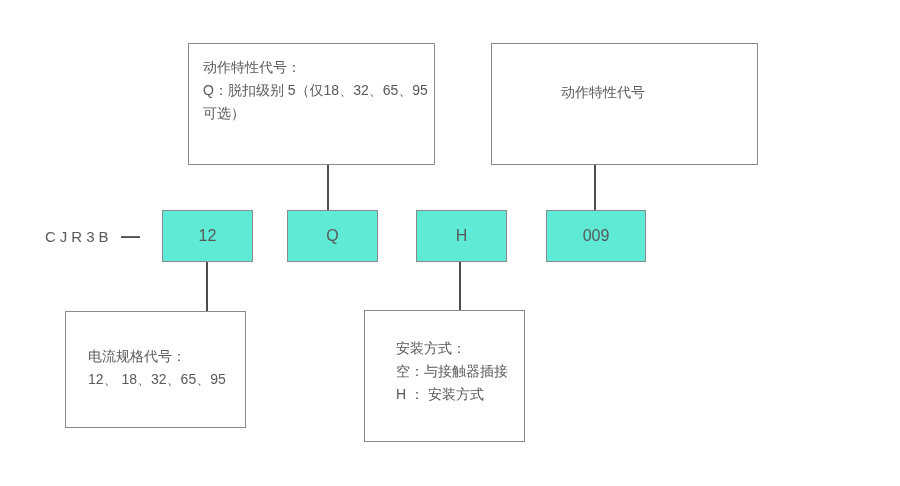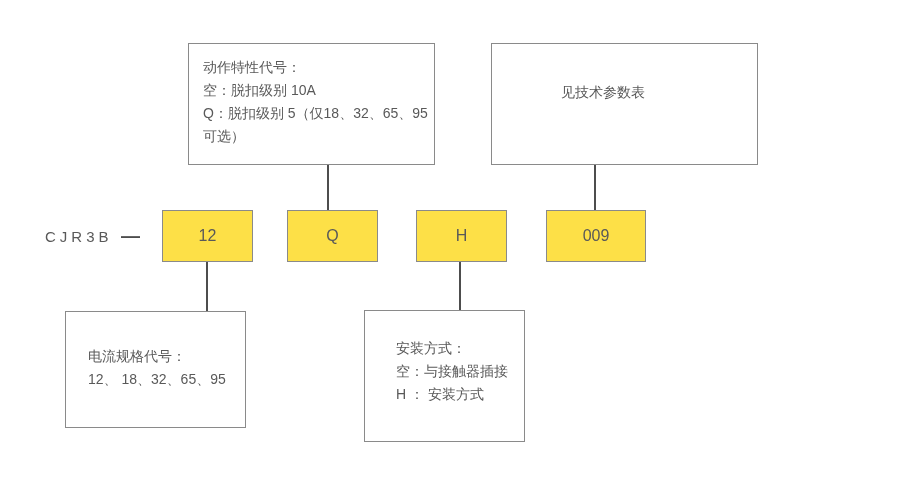--- a/index.html
+++ b/index.html
@@ -26,21 +26,21 @@
   }
   .callout .line {
     white-space: nowrap;
   }
   .codebox {
     position: absolute;
     box-sizing: border-box;
     top: 210px;
     height: 52px;
     border: 1px solid #8a8a8a;
-    background: #fde047;
+    background: #5eead4;
     display: flex;
     align-items: center;
     justify-content: center;
     font-size: 16px;
     color: #595959;
   }
   .vline {
     position: absolute;
     width: 2px;
     background: #4d4d4d;
@@ -64,27 +64,26 @@
     color: #4d4d4d;
   }
 </style>
 </head>
 <body>
 
 <div class="canvas">
 
   <div class="callout" style="left:152px; top:43px; width:247px; height:122px; padding:12px 8px 0 14px;margin-left:36px;">
     <div class="line">动作特性代号：</div>
-    <div class="line">空：脱扣级别 10A</div>
     <div class="line">Q：脱扣级别 5（仅18、32、65、95</div>
     <div class="line">可选）</div>
   </div>
 
   <div class="callout" style="left:491px; top:43px; width:267px; height:122px; padding:37px 8px 0 69px;">
-    <div class="line">见技术参数表</div>
+    <div class="line">动作特性代号</div>
   </div>
 
   <div class="vline" style="left:327px; top:165px; height:46px;"></div>
 
   <div class="vline" style="left:594px; top:165px; height:46px;"></div>
 
   <div class="model-label">CJR3B</div>
   <div class="dash-sep">—</div>
 
   <div class="codebox" style="left:162px; width:91px;">

